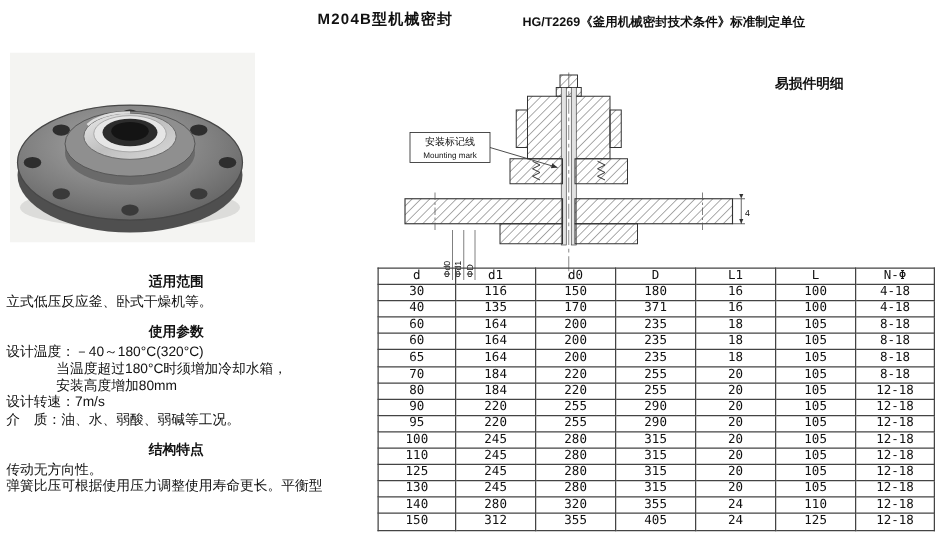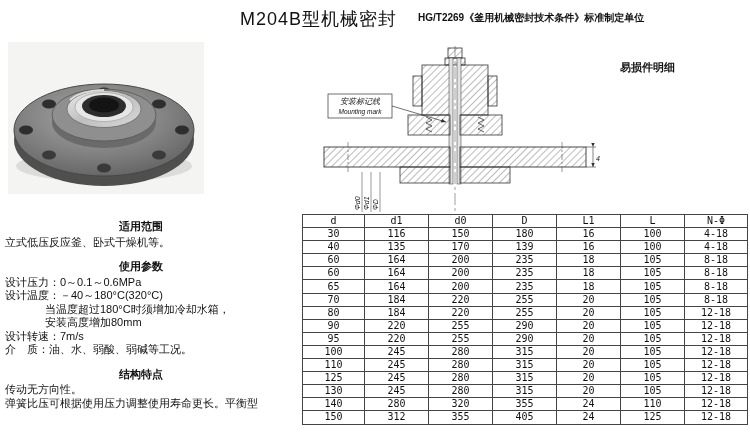--- a/index.html
+++ b/index.html
@@ -1,24 +1,24 @@
 <!DOCTYPE html>
 <html><head>
 <meta charset="utf-8">
 <style>
   html,body{margin:0;padding:0;}
   body{
     width:750px;height:444px;position:relative;background:#ffffff;
     font-family:"Liberation Sans","DejaVu Sans",sans-serif;color:#111;
     overflow:hidden;
   }
-  .page-title{position:absolute;left:240px;top:7px;font-size:18px;font-weight:normal;letter-spacing:1px;}
+  .page-title{position:absolute;left:254px;top:7px;font-size:12px;font-weight:bold;letter-spacing:1px;}
   .standard-note{position:absolute;left:418px;top:11px;font-size:10px;font-weight:bold;white-space:nowrap;}
   .photo-wrap{position:absolute;left:8px;top:42px;width:196px;height:152px;}
-  .drawing-wrap{position:absolute;left:298px;top:44px;width:305px;height:172px;font-style:italic;}
+  .drawing-wrap{position:absolute;left:298px;top:56px;width:305px;height:172px;}
   .parts-list{position:absolute;left:620px;top:60px;width:128px;font-size:10.5px;line-height:15px;}
   .parts-title{font-weight:bold;margin-bottom:2px;font-size:11px;}
   .left-text{position:absolute;left:5px;top:220px;width:272px;font-size:11px;line-height:13.5px;}
   .section{margin-bottom:11px;}
   .section-title{font-weight:bold;margin-bottom:2px;text-align:center;}
   .line{white-space:nowrap;}
   .line.indent{padding-left:40px;}
   table.spec{
     position:absolute;left:302px;top:214px;width:445px;border-collapse:collapse;
     table-layout:fixed;font-family:"DejaVu Sans Mono","Liberation Mono",monospace;
@@ -121,21 +121,20 @@
   <div class="parts-title">易损件明细</div>
 </div>
 
 <div class="left-text">
   <div class="section">
     <div class="section-title">适用范围</div>
     <div class="line">立式低压反应釜、卧式干燥机等。</div>
   </div>
   <div class="section">
     <div class="section-title">使用参数</div>
-    <div class="line">设计压力：0～0.1～0.6MPa</div>
     <div class="line">设计温度：－40～180°C(320°C)</div>
     <div class="line indent">当温度超过180°C时须增加冷却水箱，</div>
     <div class="line indent">安装高度增加80mm</div>
     <div class="line">设计转速：7m/s</div>
     <div class="line">介　质：油、水、弱酸、弱碱等工况。</div>
   </div>
   <div class="section">
     <div class="section-title">结构特点</div>
     <div class="line">传动无方向性。</div>
     <div class="line">弹簧比压可根据使用压力调整使用寿命更长。平衡型</div>
@@ -170,21 +169,21 @@
         <td>150</td>
         <td>180</td>
         <td>16</td>
         <td>100</td>
         <td>4-18</td>
       </tr>
       <tr>
         <td>40</td>
         <td>135</td>
         <td>170</td>
-        <td>139</td>
+        <td>371</td>
         <td>16</td>
         <td>100</td>
         <td>4-18</td>
       </tr>
       <tr>
         <td>60</td>
         <td>164</td>
         <td>200</td>
         <td>235</td>
         <td>18</td>

